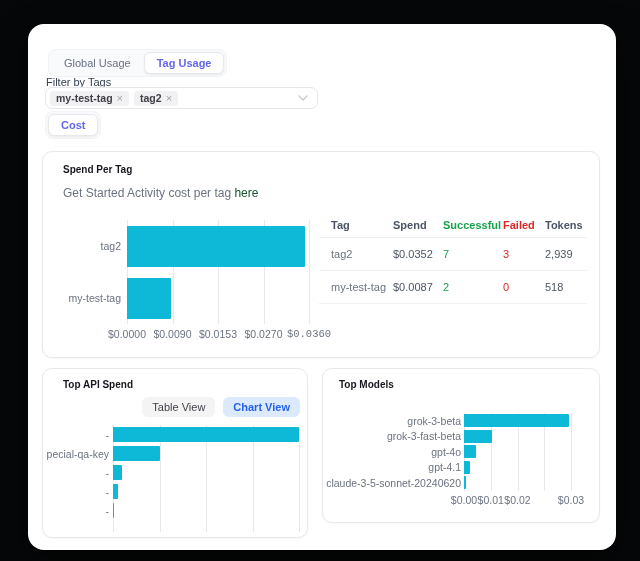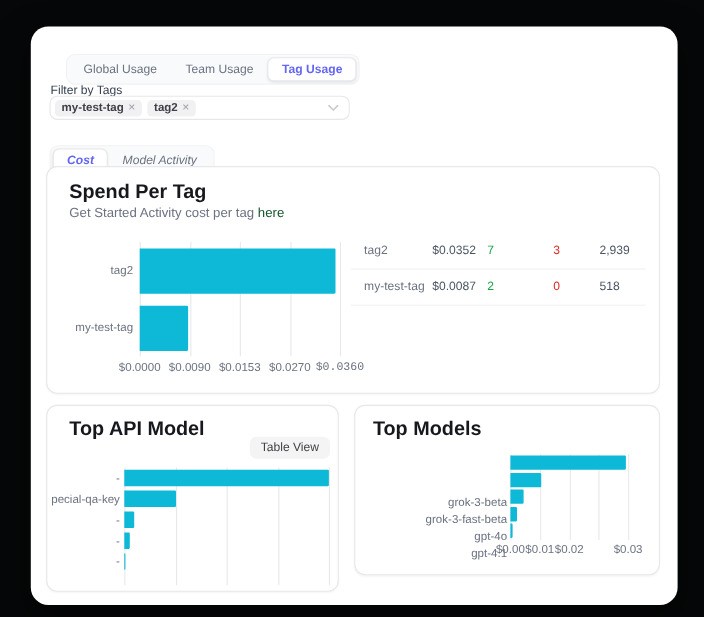--- a/index.html
+++ b/index.html
@@ -8,37 +8,37 @@
        -webkit-font-smoothing:antialiased;}
   .page{position:absolute;left:28px;top:24px;width:588px;height:526px;background:#ffffff;
         border-radius:16px;box-shadow:0 12px 30px rgba(0,0,0,.55);}
   
   .seg{position:absolute;display:inline-flex;align-items:center;background:#f9fafb;
        border:1px solid #f1f2f4;border-radius:8px;padding:2px;}
   .seg .tab{font-size:11px;color:#6b7280;font-weight:500;padding:4px 12px;border-radius:6px;
             white-space:nowrap;cursor:pointer;border:1px solid transparent;}
   .seg .tab.active{background:#fff;color:#6366f1;font-weight:600;border:1px solid #e7e8ec;
                    box-shadow:0 1px 2px rgba(16,24,40,.08);}
-  .tabs1{left:32px;top:25px;text-align:center;}
-  .tabs2{left:17px;top:108px;font-style:italic;}
+  .tabs1{left:20px;top:25px;text-align:center;}
+  .tabs2{left:17px;top:87px;}
   .filter-label{position:absolute;left:18px;top:52px;font-size:11px;color:#374151;}
   .select{position:absolute;left:17px;top:63px;width:273px;height:22px;border:1px solid #e5e7eb;
           border-radius:7px;display:flex;align-items:center;gap:5px;padding:0 9px 0 4px;
           box-sizing:border-box;cursor:pointer;background:#fff;}
   .chip{display:inline-flex;align-items:center;gap:4px;background:#f1f1f3;border-radius:4px;
         padding:2px 6px;font-size:10.5px;font-weight:700;color:#3f3f46;line-height:1;}
   .chip .x{color:#a1a1aa;font-weight:400;font-size:11px;cursor:pointer;}
   .select .chev{margin-left:auto;display:flex;align-items:center;}
   
   .card{position:absolute;background:#fff;border:1px solid #e7e8ec;border-radius:10px;
         box-shadow:0 1px 2px rgba(16,24,40,.04);box-sizing:border-box;}
   .card-spend{left:14px;top:127px;width:558px;height:207px;}
   .card-keys{left:14px;top:344px;width:266px;height:170px;overflow:hidden;}
   .card-models{left:294px;top:344px;width:278px;height:155px;overflow:hidden;}
-  .card-title{position:absolute;font-size:18px;font-weight:700;color:#16181d;white-space:nowrap;}
+  .card-title{position:absolute;font-size:10px;font-weight:700;color:#16181d;white-space:nowrap;}
   .subtitle{position:absolute;left:20px;top:34px;font-size:12px;color:#6b7280;white-space:nowrap;}
   .subtitle .lnk{color:#14532d;cursor:pointer;}
   
   .chart{position:absolute;}
   .ylabels{position:absolute;top:0;display:flex;flex-direction:column;align-items:flex-end;}
   .ylabel{height:var(--rowh);display:flex;align-items:center;justify-content:flex-end;
           font-size:10.5px;color:#6b7280;white-space:nowrap;}
   .plot{position:absolute;top:0;display:flex;flex-direction:column;}
   .gridline{position:absolute;top:0;bottom:0;width:1px;background:#e7e8ea;}
   .brow{position:relative;height:var(--rowh);display:flex;align-items:center;width:100%;}
@@ -48,21 +48,21 @@
          white-space:nowrap;}
   
   .chart-spend{left:20px;top:68px;width:270px;height:122px;--rowh:52px;--barh:41px;}
   .chart-spend .ylabels{left:0;width:58px;}
   .chart-spend .plot{left:64px;width:182px;height:104px;}
   .chart-spend .xlabels{left:64px;top:108px;width:182px;text-align:center;}
   .chart-keys{left:12px;top:56px;width:246px;height:110px;--rowh:19px;--barh:15px;}
   .chart-keys .ylabels{left:0;width:54px;}
   .chart-keys .plot{left:58px;width:186px;height:107px;}
   .chart-models{left:10px;top:44px;width:238px;height:104px;--rowh:15.5px;--barh:13px;}
-  .chart-models .ylabels{left:0;width:128px;margin-top:36px;}
+  .chart-models .ylabels{left:0;width:128px;}
   .chart-models .plot{left:131px;width:107px;height:77.5px;}
   .chart-models .xlabels{left:131px;top:81px;width:107px;}
   
   .stable{position:absolute;left:276px;top:60px;width:268px;font-size:11px;}
   .trow{display:grid;grid-template-columns:62px 50px 60px 42px 1fr;align-items:center;
         padding-left:12px;box-sizing:border-box;}
   .thead{height:26px;border-bottom:1px solid #eceef1;}
   .thead span{color:#4b5563;font-weight:600;}
   .tdata{height:33px;border-bottom:1px solid #f1f2f4;}
   .c0{color:#6b7280;} .c1{color:#4b5563;} .c4{color:#4b5563;}
@@ -73,21 +73,20 @@
   .vbtn.plain{background:#f4f4f5;color:#3f3f46;}
   .vbtn.activeblue{background:#dbeafe;color:#2563eb;font-weight:600;}
 </style>
 </head>
 <body>
 
 <div class="page">
 
   <div class="seg tabs1">
     <div class="tab">Global Usage</div>
-    <div class="tab">Team Usage</div>
     <div class="tab active">Tag Usage</div>
   </div>
 
   <div class="filter-label">Filter by Tags</div>
   <div class="select">
     <span class="chip">
       <span>my-test-tag</span>
       <span class="x">×</span>
     </span>
     <span class="chip">
@@ -96,21 +95,20 @@
     </span>
     <span class="chev">
       <svg width="10" height="6" viewBox="0 0 10 6">
           <path d="M1 1l4 4 4-4" stroke="#c6cad1" stroke-width="1.4" fill="none" stroke-linecap="round"></path>
         </svg>
     </span>
   </div>
 
   <div class="seg tabs2">
     <div class="tab active">Cost</div>
-    <div class="tab">Model Activity</div>
   </div>
 
   <div class="card card-spend">
     <div class="card-title" style="left:20px;top:12px;">Spend Per Tag</div>
     <div class="subtitle">
       <span>Get Started Activity cost per tag </span><span class="lnk">here</span>
     </div>
     <div class="chart chart-spend">
       <div class="ylabels">
           <div class="ylabel">tag2</div>
@@ -131,43 +129,51 @@
         </div>
       <div class="xlabels">
           <span class="xtick" style="left: 0%;">$0.0000</span>
           <span class="xtick" style="left: 25%;">$0.0090</span>
           <span class="xtick" style="left: 50%;">$0.0153</span>
           <span class="xtick" style="left: 75%;">$0.0270</span>
           <span class="xtick" style="left: 100%; font-family: Liberation Mono, monospace;">$0.0360</span>
         </div>
     </div>
     <div class="stable">
+      <div class="trow thead">
+          <span class="">Tag</span>
+          <span class="">Spend</span>
+          <span class="green">Successful</span>
+          <span class="red">Failed</span>
+          <span class="">Tokens</span>
+        </div>
       <div id="stable-body">
           <div class="trow tdata">
             <span class="c0">tag2</span>
             <span class="c1">$0.0352</span>
             <span class="c2 green">7</span>
             <span class="c3 red">3</span>
             <span class="c4">2,939</span>
           </div>
           <div class="trow tdata">
             <span class="c0">my-test-tag</span>
             <span class="c1">$0.0087</span>
             <span class="c2 green">2</span>
             <span class="c3 red">0</span>
             <span class="c4">518</span>
           </div>
         </div>
     </div>
   </div>
 
   <div class="card card-keys">
-    <div class="card-title" style="left:20px;top:10px;">Top API Model</div>
+    <div class="card-title" style="left:20px;top:10px;">Top API Spend</div>
     <div class="viewbtns">
       <div class="vbtn plain">Table View</div>
+      <div class="vbtn activeblue">Chart View</div>
     </div>
     <div class="chart chart-keys">
       <div class="ylabels">
           <div class="ylabel">-</div>
           <div class="ylabel">pecial-qa-key</div>
           <div class="ylabel">-</div>
           <div class="ylabel">-</div>
           <div class="ylabel">-</div>
         </div>
       <div class="plot">
@@ -196,20 +202,21 @@
   </div>
 
   <div class="card card-models">
     <div class="card-title" style="left:16px;top:10px;">Top Models</div>
     <div class="chart chart-models">
       <div class="ylabels">
           <div class="ylabel">grok-3-beta</div>
           <div class="ylabel">grok-3-fast-beta</div>
           <div class="ylabel">gpt-4o</div>
           <div class="ylabel">gpt-4.1</div>
+          <div class="ylabel">claude-3-5-sonnet-20240620</div>
         </div>
       <div class="plot">
           <div class="gridline" style="left: 0%;"></div>
           <div class="gridline" style="left: 25%;"></div>
           <div class="gridline" style="left: 50%;"></div>
           <div class="gridline" style="left: 75%;"></div>
           <div class="gridline" style="left: 100%;"></div>
           <div class="brow">
             <div class="bar" style="width: 98%; background: rgb(13, 185, 215);"></div>
           </div>

